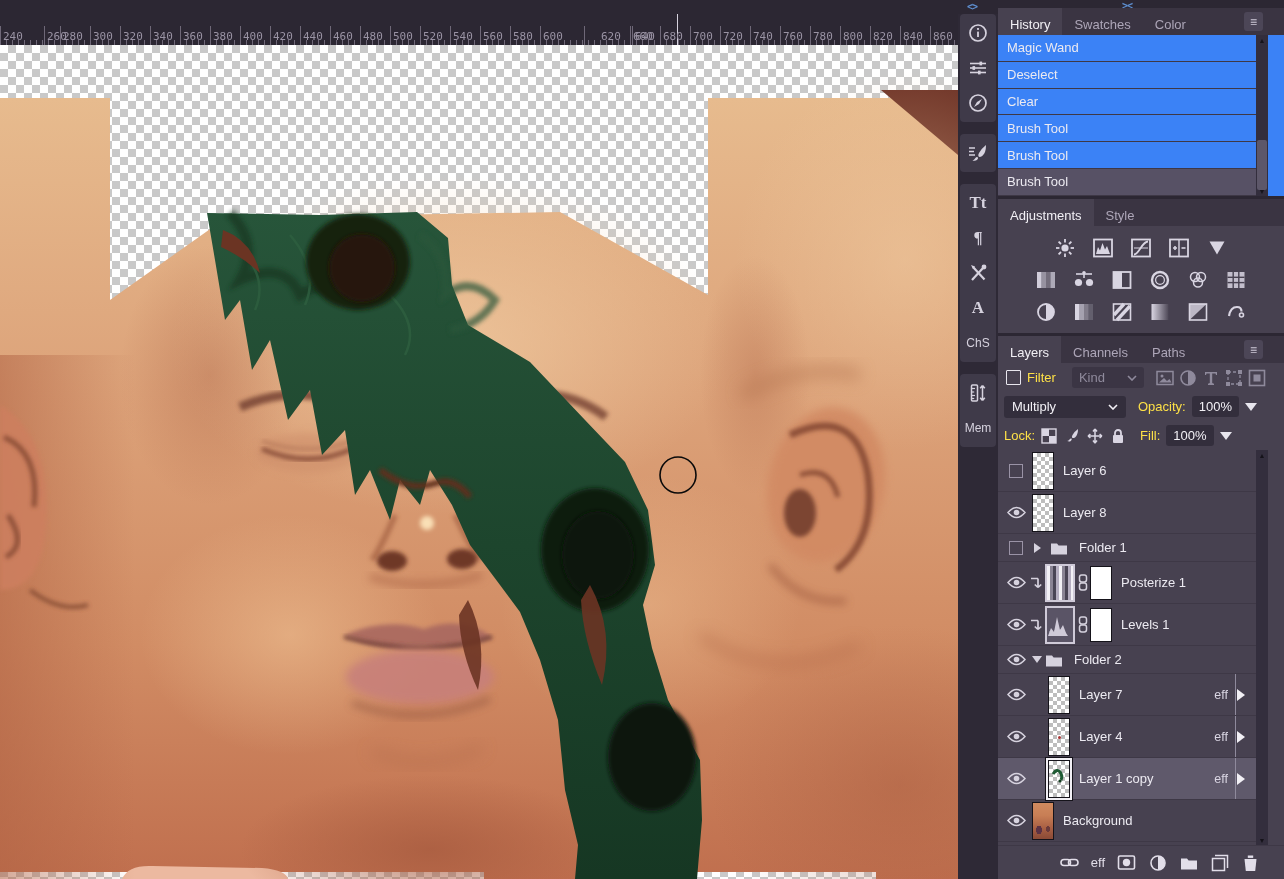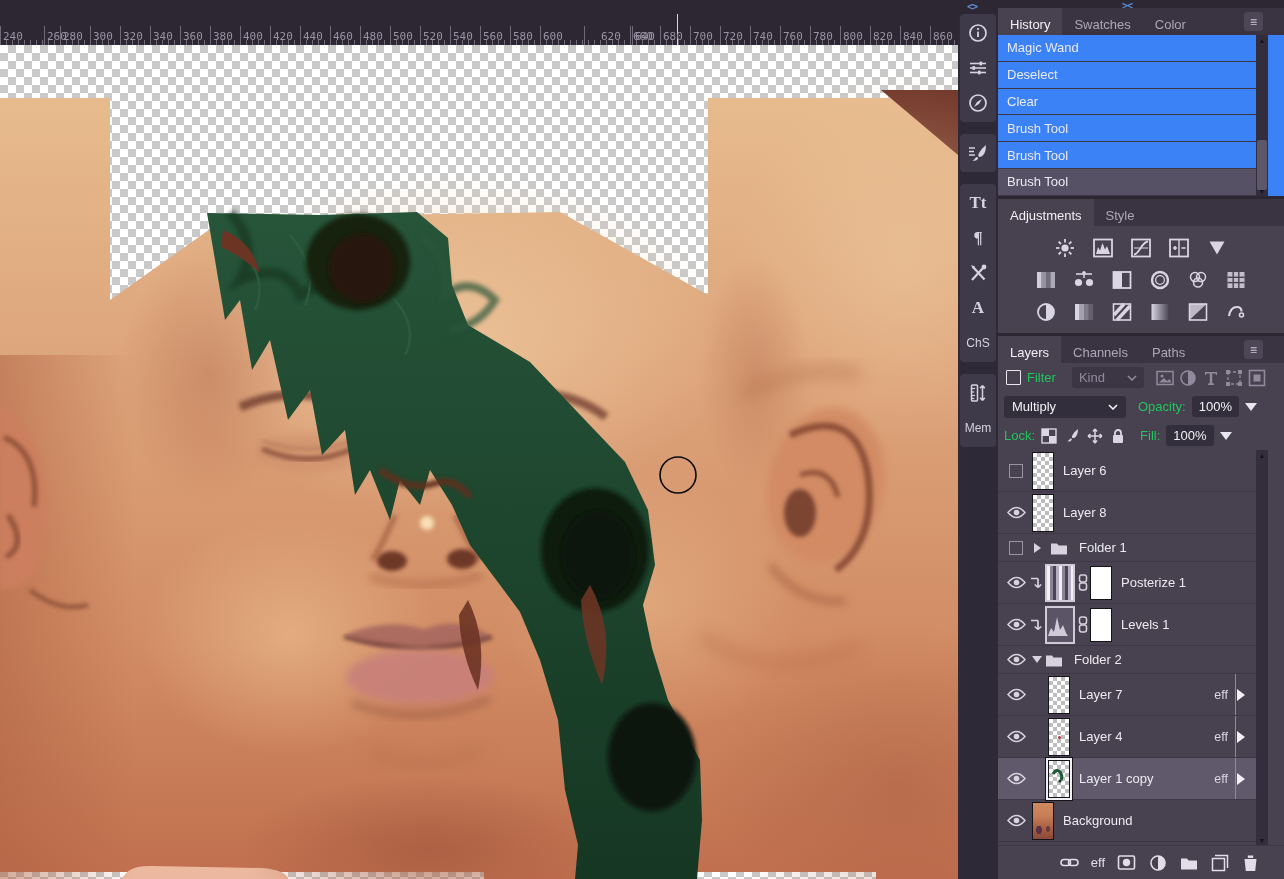--- a/index.html
+++ b/index.html
@@ -47,21 +47,21 @@
   .sb-arrow{position:absolute;left:0;width:12px;height:10px;display:flex;align-items:center;justify-content:center;
             font-size:7px;color:#15131a;cursor:pointer;}
   .sb-thumb{position:absolute;left:1px;width:10px;background:#5d5769;border-radius:2px;cursor:pointer;}
   
   .adj-body{height:107px;background:#474150;display:flex;flex-direction:column;justify-content:center;gap:10px;flex:none;}
   .adj-row{display:flex;justify-content:center;gap:16px;}
   .adj-icon{width:22px;height:22px;color:#d9d5e2;cursor:pointer;}
   
   .lrow{height:29px;background:#474150;display:flex;align-items:center;padding:0 6px;gap:6px;flex:none;box-sizing:border-box;}
   .checkbox{width:13px;height:13px;border:1.5px solid #e8e6ee;border-radius:1px;margin-left:2px;cursor:pointer;}
-  .lab{font-size:13px;color:#22c55e;}
+  .lab{font-size:13px;color:#fde047;}
   .kind-dd{margin-left:10px;width:58px;height:21px;background:#3b3544;border-radius:3px;color:#8f8a9c;font-size:13px;
            display:flex;align-items:center;padding:0 7px;justify-content:space-between;cursor:pointer;}
   .typeicons{display:flex;gap:4px;margin-left:6px;color:#8f8a9c;}
   .typeicons .ti{width:19px;height:19px;display:flex;align-items:center;justify-content:center;cursor:pointer;}
   .blend-dd{width:106px;height:22px;background:#332e3c;border-radius:3px;color:#f2f0f5;font-size:13px;
             display:flex;align-items:center;padding:0 8px;justify-content:space-between;cursor:pointer;}
   .valbox{background:#332e3c;border-radius:3px;padding:3px 7px;color:#f2f0f5;font-size:13px;cursor:pointer;}
   .tri{width:0;height:0;border:6px solid transparent;border-top:8px solid #e8e6ee;margin-top:7px;cursor:pointer;}
   .lockicons{display:flex;gap:7px;align-items:center;color:#d9d5e2;}
   .lockicons .li{width:16px;height:16px;display:flex;align-items:center;justify-content:center;cursor:pointer;}

